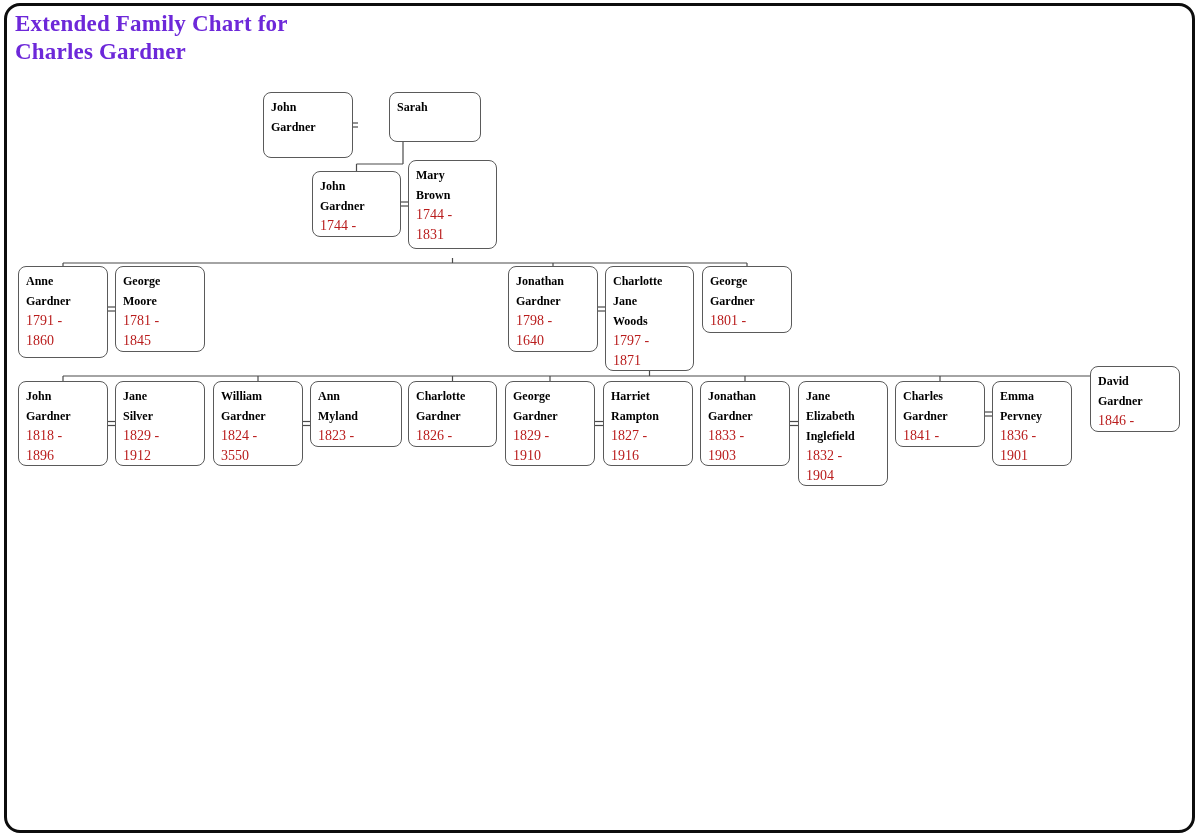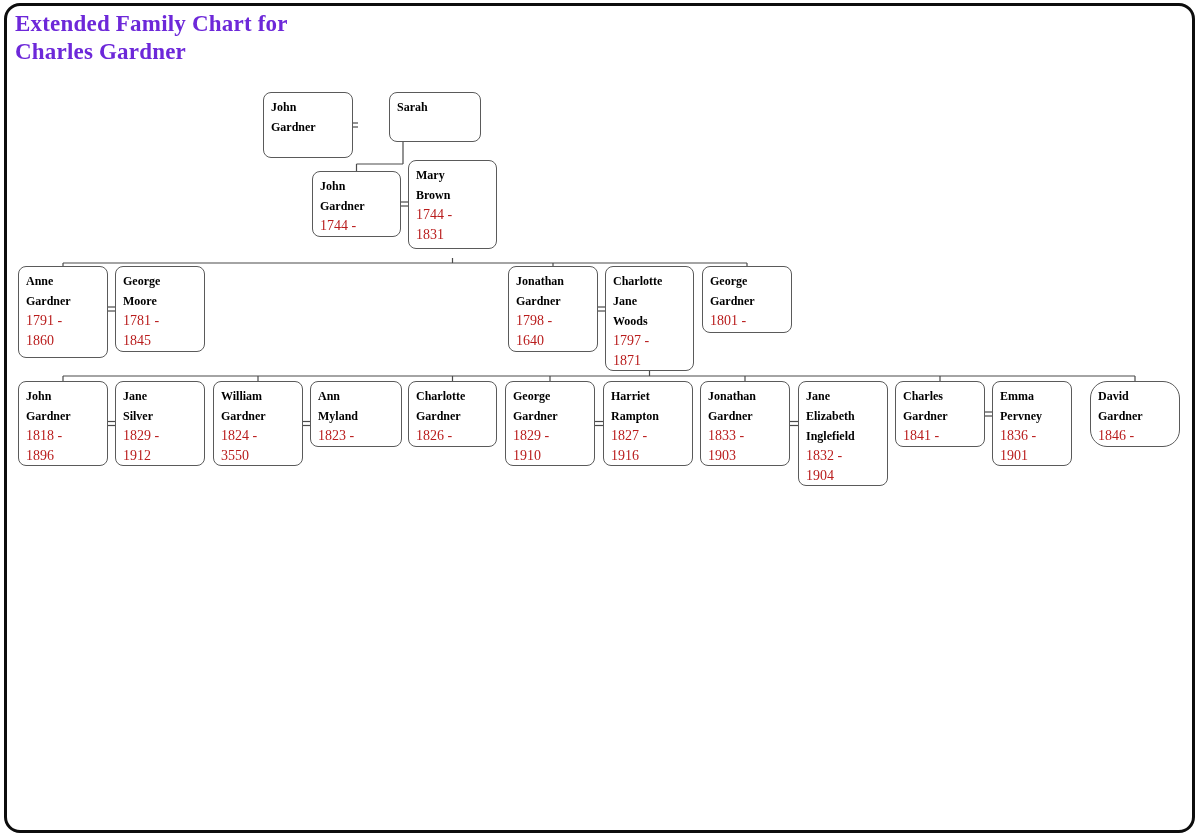--- a/index.html
+++ b/index.html
@@ -220,21 +220,21 @@
         <div class="nl">Charles</div>
         <div class="nl">Gardner</div>
         <div class="dl">1841 -</div>
       </div>
       <div class="person" style="left: 992px; top: 381px; width: 80px; height: 85px;">
         <div class="nl">Emma</div>
         <div class="nl">Pervney</div>
         <div class="dl">1836 -</div>
         <div class="dl">1901</div>
       </div>
-      <div class="person" style="left: 1090px; top: 381px; width: 90px; height: 66px; border-radius: 17px;">
+      <div class="person" style="left: 1090px; top: 366px; width: 90px; height: 66px;">
         <div class="nl">David</div>
         <div class="nl">Gardner</div>
         <div class="dl">1846 -</div>
       </div>
     </div>
 
   <div id="outer-border"></div>
 </div>
 
 </body></html>

